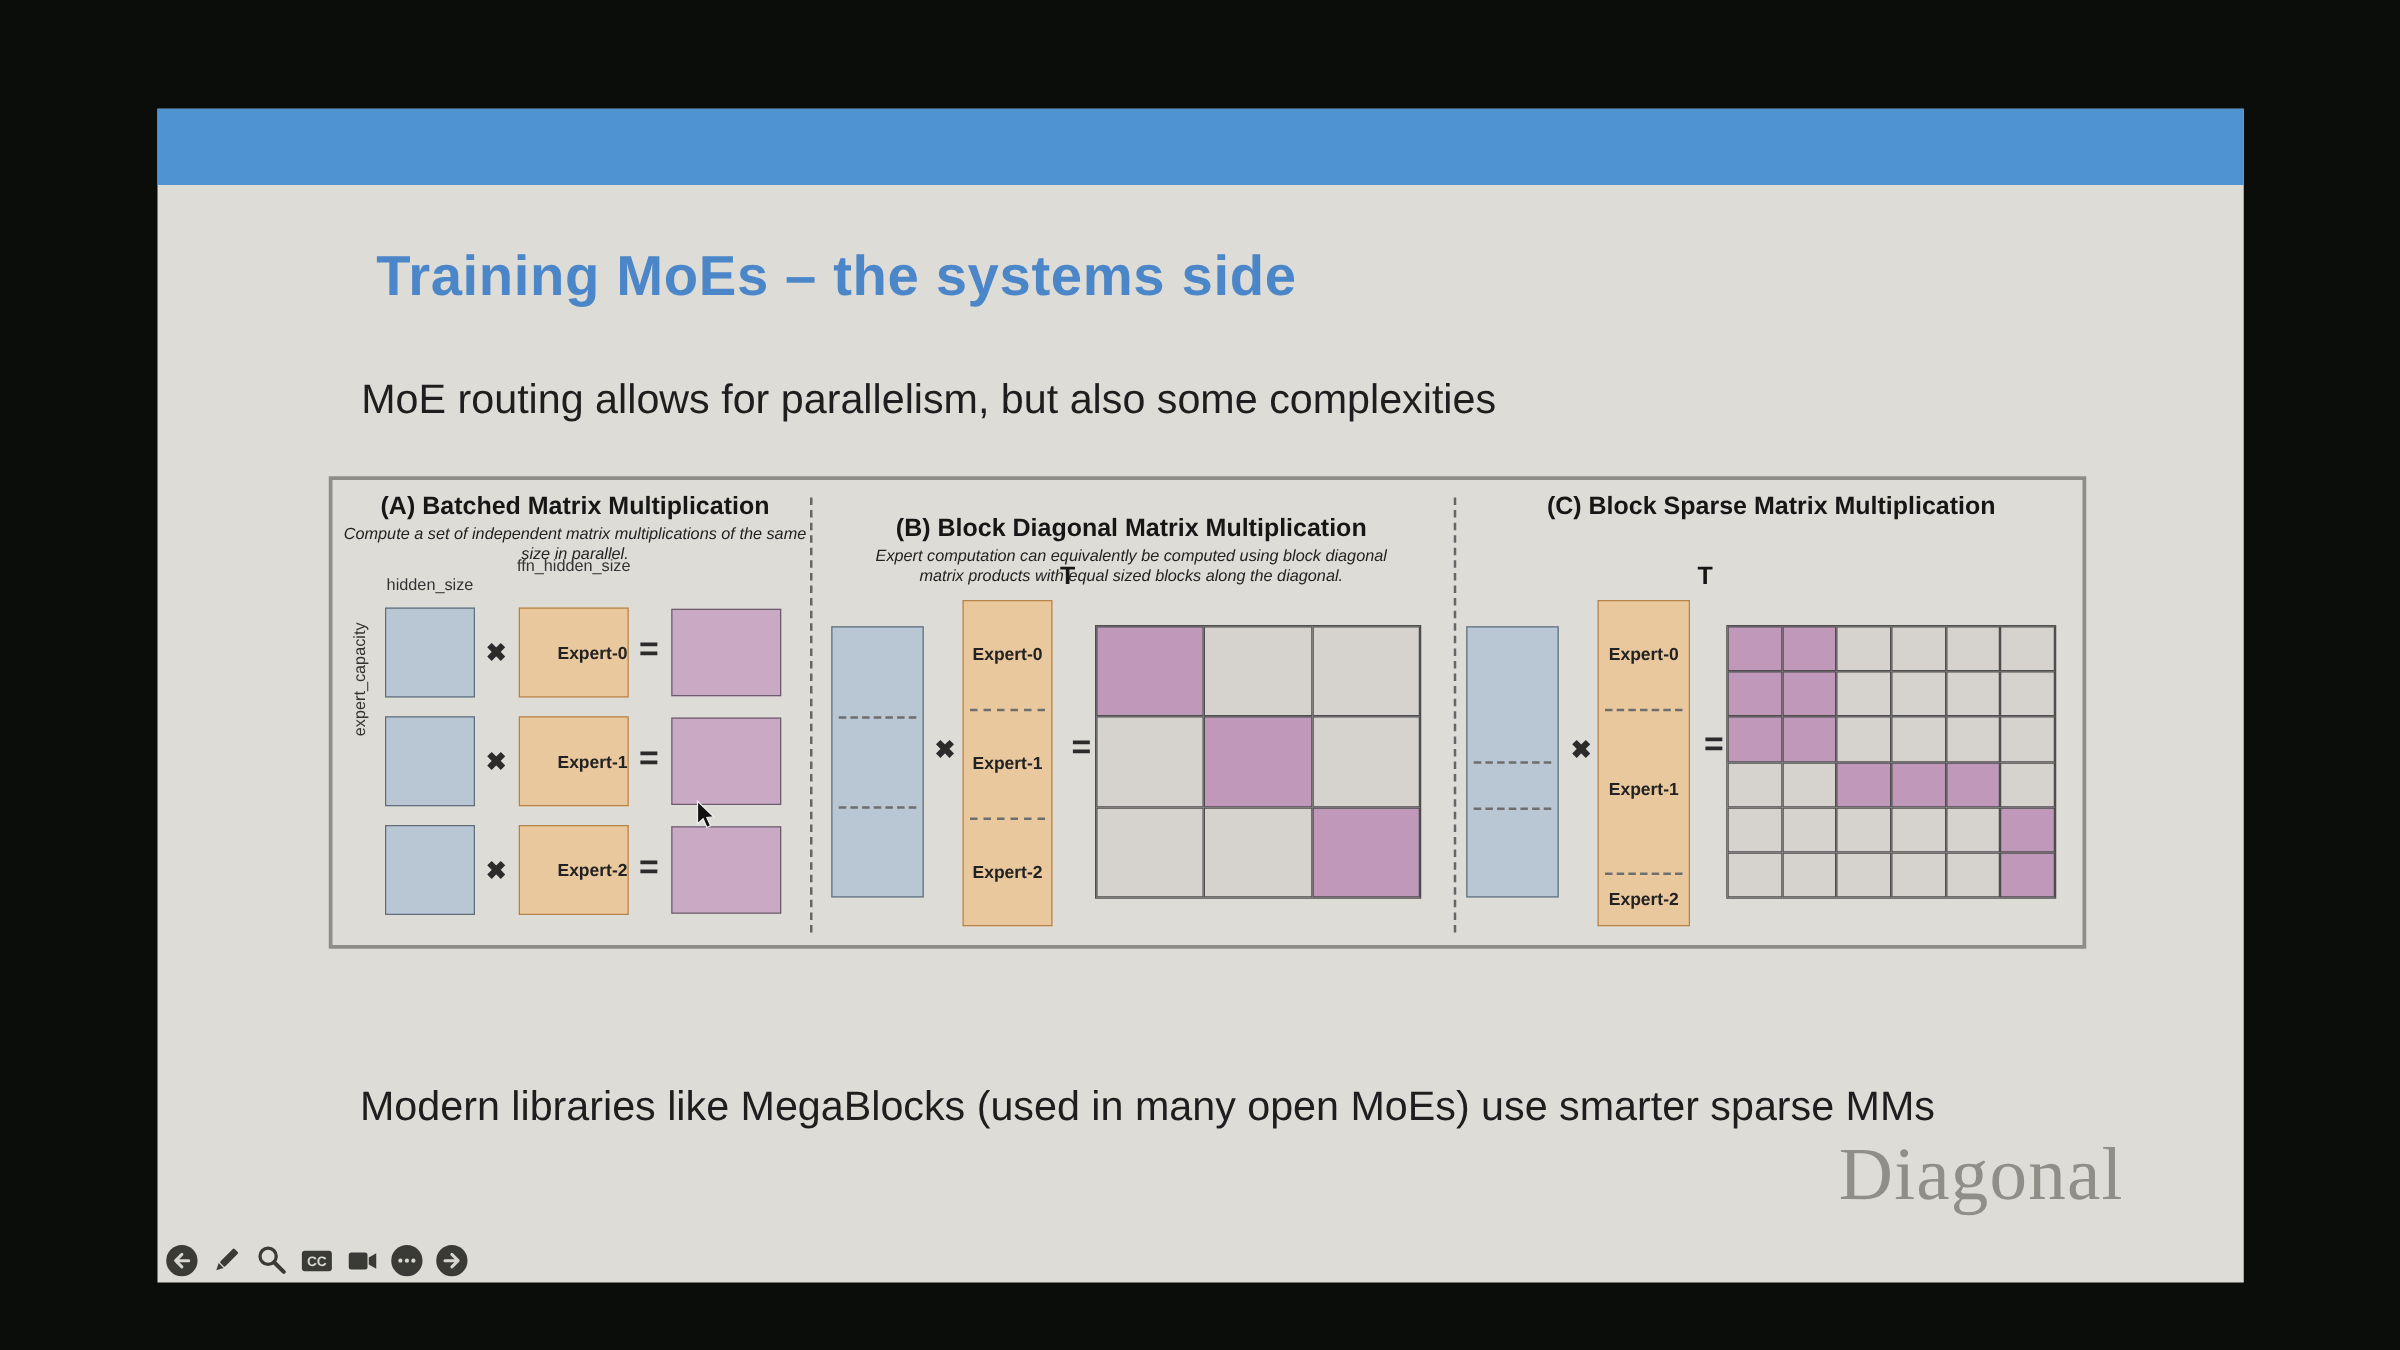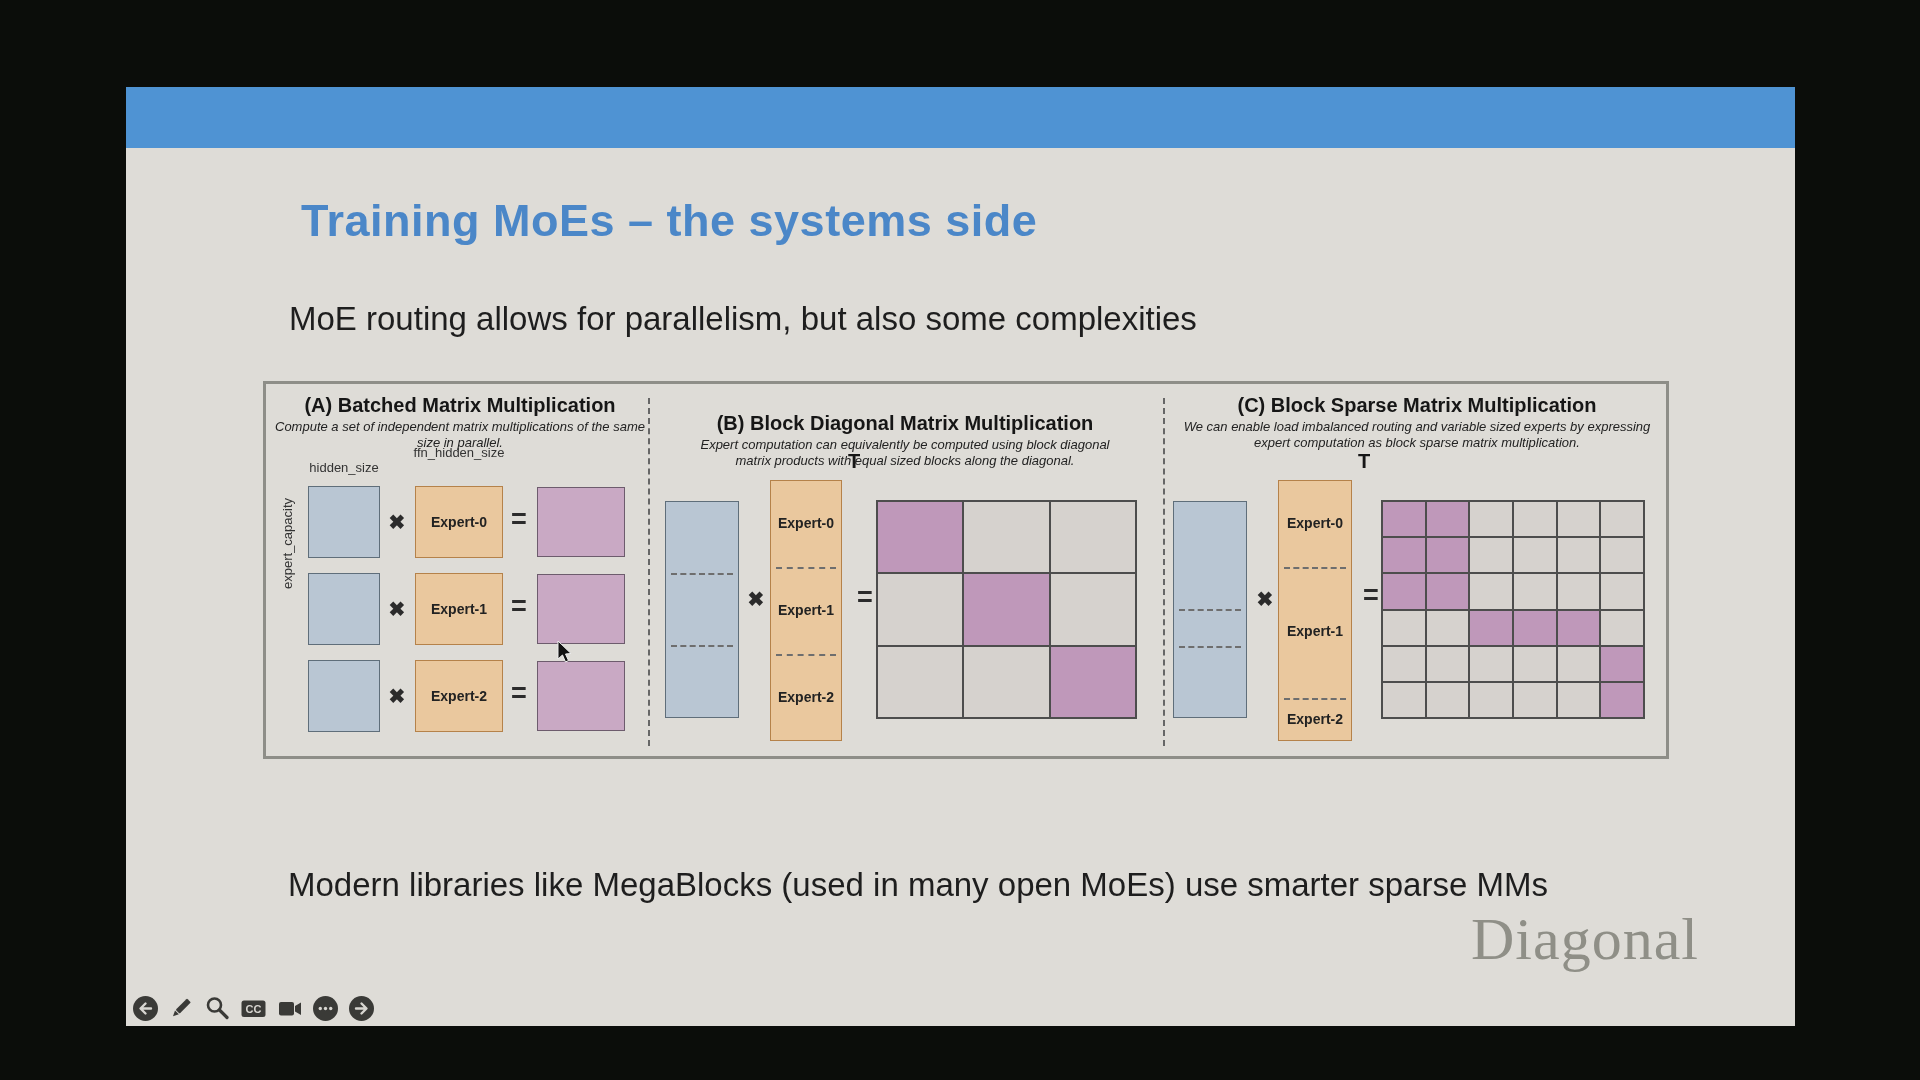--- a/index.html
+++ b/index.html
@@ -17,21 +17,21 @@
   .figure{position:absolute;left:137px;top:294px;width:1406px;height:378px;border:3px solid var(--figure-border,#8e8e88);
     box-sizing:border-box;}
   .fig-inner{position:absolute;inset:0;}
   .p-head{position:absolute;text-align:center;color:#161616;}
   .p-title{font-size:20px;font-weight:bold;}
   .p-caption{font-size:13px;font-style:italic;line-height:1.22;margin-top:2px;color:#222;}
   .vsep{position:absolute;top:14px;height:348px;border-left:2px dashed #666;}
   .sq{position:absolute;box-sizing:border-box;}
   .blue{background:var(--input-blue-fill,#b9c6d3);border:1.5px solid var(--input-blue-border,#5f6e7a);}
   .orange{background:var(--expert-orange-fill,#eac89e);border:1.5px solid var(--expert-orange-border,#b5824a);
-    display:flex;align-items:center;justify-content:center;}
+    display:flex;align-items:center;justify-content:flex-end;}
   .result{background:var(--result-pink-fill,#c9a9c4);border:1.5px solid #6d5c6d;}
   .expert-label{font-size:14px;font-weight:bold;color:#222;}
   .op{position:absolute;color:#2b2b2b;font-weight:bold;text-align:center;}
   .mul{font-size:20px;}
   .eq{font-size:27px;}
   .t-label{position:absolute;font-size:20px;font-weight:bold;color:#161616;}
   .axis-label{position:absolute;font-size:13px;color:#333;text-align:center;}
   .v-label{position:absolute;writing-mode:vertical-rl;transform:rotate(180deg);font-size:13px;color:#333;}
   .hdash{position:absolute;left:5px;right:5px;border-top:2px dashed #6e6e6e;}
   .col-label{position:absolute;left:0;width:100%;text-align:center;}
@@ -121,21 +121,20 @@
               <div class="cell"></div>
               <div class="cell filled"></div>
             </div>
         </div>
 
         <div class="vsep" style="left:897px;"></div>
 
         <div>
           <div class="p-head" style="left:915px;top:10px;width:472px;">
             <div class="p-title">(C) Block Sparse Matrix Multiplication</div>
-            <div class="p-caption">We can enable load imbalanced routing and variable sized experts by expressing expert computation as block sparse matrix multiplication.</div>
           </div>
           <div class="sq blue" style="left:907px;top:117px;width:74px;height:217px;">
             <div class="hdash" style="top:107px;"></div>
             <div class="hdash" style="top:144px;"></div>
           </div>
           <div class="op mul" style="left:984px;top:203px;width:30px;">✖</div>
           <div class="sq orange" style="left:1012px;top:96px;width:74px;height:261px;display:block;">
             <div class="col-label expert-label" style="top:34px;">Expert-0</div>
             <div class="hdash" style="top:86px;"></div>
             <div class="col-label expert-label" style="top:142px;">Expert-1</div>

